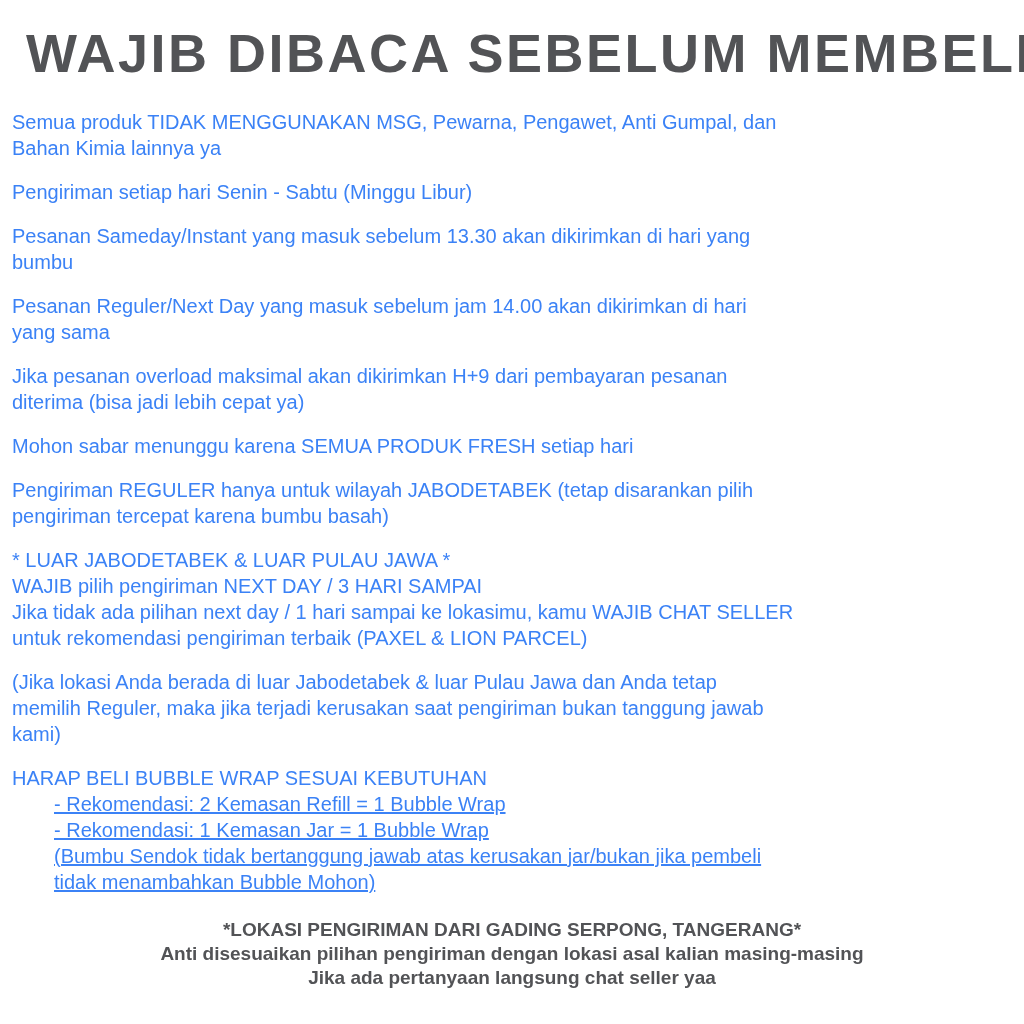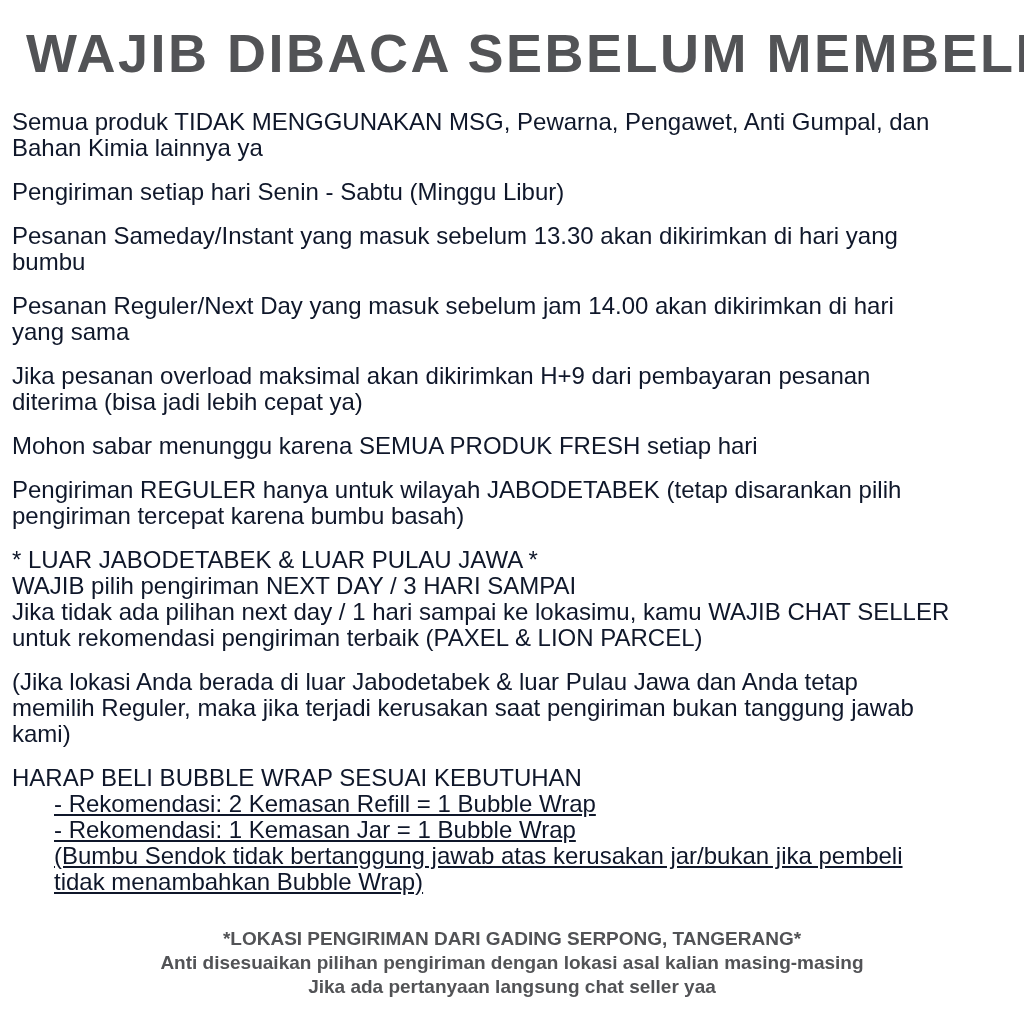--- a/index.html
+++ b/index.html
@@ -20,37 +20,37 @@
   .title {
     margin: 2px 0 27px 14px;
     font-size: 54px;
     line-height: 58px;
     font-weight: bold;
     letter-spacing: 2.5px;
     color: #525356;
     white-space: nowrap;
   }
   .body-text {
-    color: #0f172a;
-    font-size: 24px;
+    color: #3b82f6;
+    font-size: 20px;
     line-height: 26px;
   }
   .para {
     margin: 0 0 18px 0;
   }
   .ln {
     display: block;
     white-space: pre;
   }
   .ln.indent {
     padding-left: 42px;
     text-decoration: underline;
   }
   .footer {
-    margin-top: 32px;
+    margin-top: 23px;
     text-align: center;
     font-weight: bold;
     font-size: 19px;
     line-height: 24px;
     color: #525356;
   }
   .footer .ln {
     white-space: pre;
   }
 </style>
@@ -107,21 +107,21 @@
       <span class="ln">(Jika lokasi Anda berada di luar Jabodetabek &amp; luar Pulau Jawa dan Anda tetap</span>
       <span class="ln">memilih Reguler, maka jika terjadi kerusakan saat pengiriman bukan tanggung jawab</span>
       <span class="ln">kami)</span>
     </p>
 
     <p class="para">
       <span class="ln">HARAP BELI BUBBLE WRAP SESUAI KEBUTUHAN</span>
       <span class="ln indent">- Rekomendasi: 2 Kemasan Refill = 1 Bubble Wrap</span>
       <span class="ln indent">- Rekomendasi: 1 Kemasan Jar = 1 Bubble Wrap</span>
       <span class="ln indent">(Bumbu Sendok tidak bertanggung jawab atas kerusakan jar/bukan jika pembeli</span>
-      <span class="ln indent">tidak menambahkan Bubble Wrap)</span>
+      <span class="ln indent">tidak menambahkan Bubble Mohon)</span>
     </p>
 
   </div>
 
   <div class="footer">
     <span class="ln">*LOKASI PENGIRIMAN DARI GADING SERPONG, TANGERANG*</span>
     <span class="ln">Anti disesuaikan pilihan pengiriman dengan lokasi asal kalian masing-masing</span>
     <span class="ln">Jika ada pertanyaan langsung chat seller yaa</span>
   </div>
 

